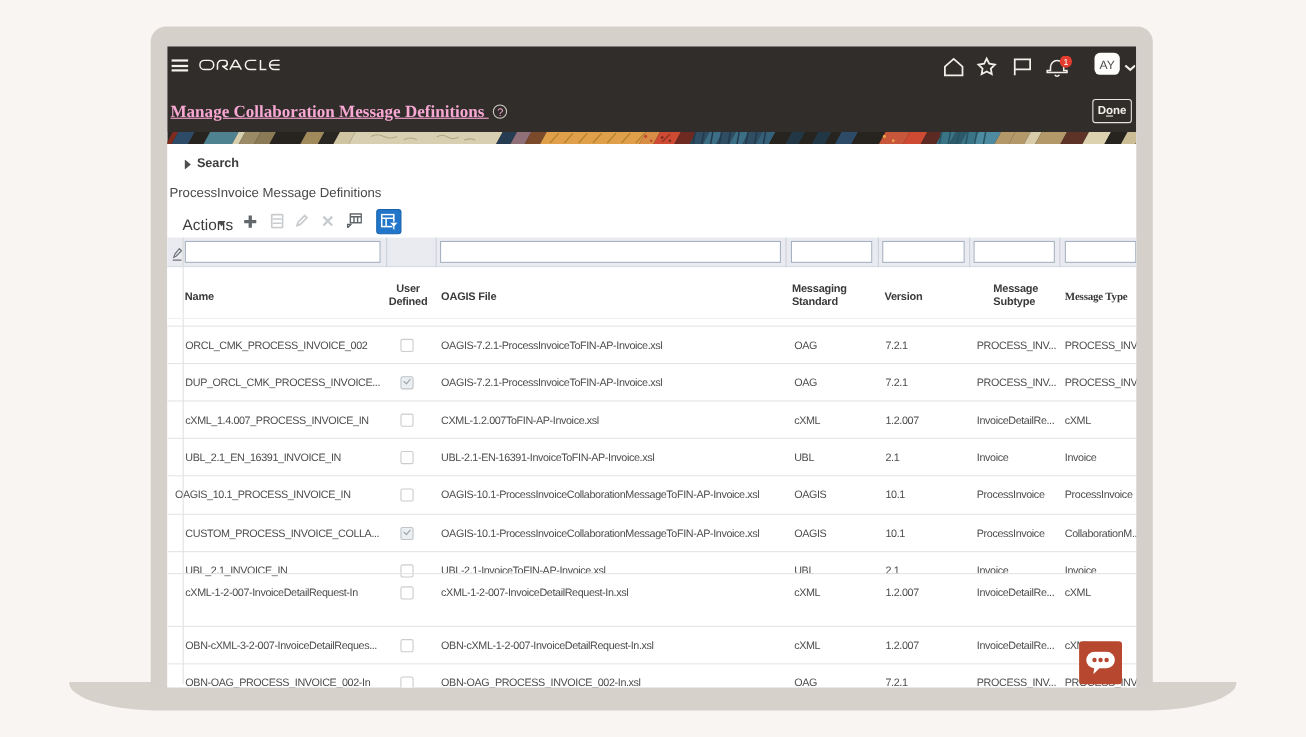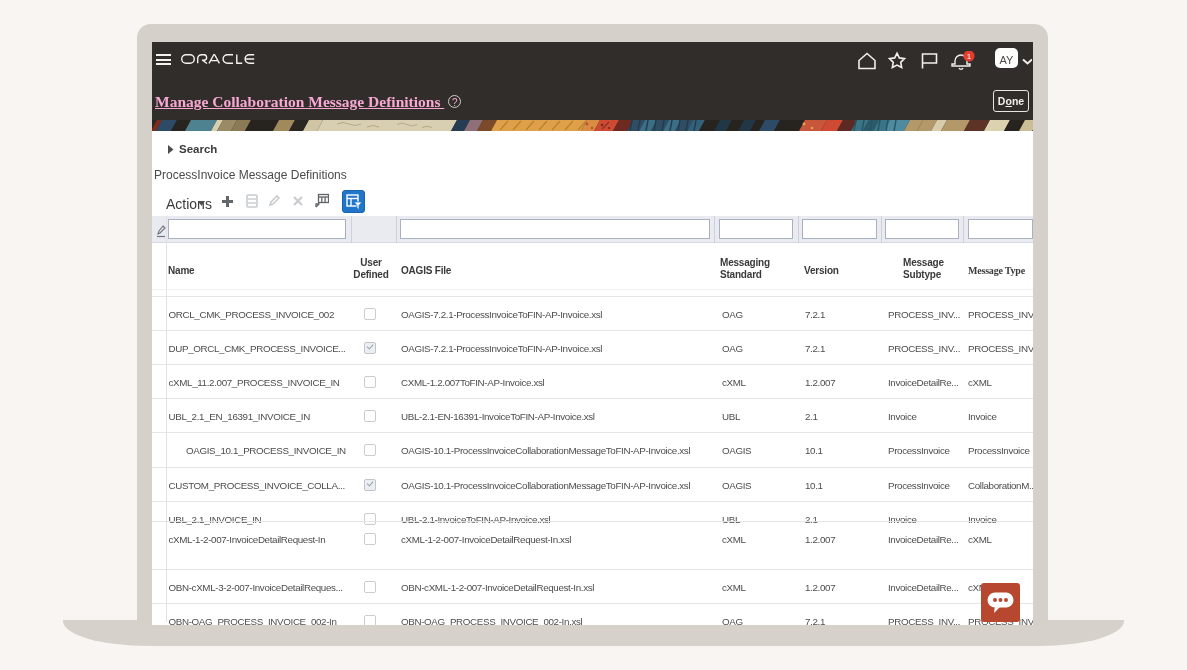--- a/index.html
+++ b/index.html
@@ -265,39 +265,39 @@
         <div class="trow" style="top:34.2px">
     <span style="left:16.5px">DUP_ORCL_CMK_PROCESS_INVOICE...</span>
     <span class="cb on" style="top:11px"></span>
     <span style="left:249px">OAGIS-7.2.1-ProcessInvoiceToFIN-AP-Invoice.xsl</span>
     <span style="left:570px">OAG</span>
     <span style="left:653px">7.2.1</span>
     <span style="left:736px">PROCESS_INV...</span>
     <span style="left:816px">PROCESS_INV...</span>
   </div>
         <div class="trow" style="top:68.4px">
-    <span style="left:16.5px">cXML_11.2.007_PROCESS_INVOICE_IN</span>
+    <span style="left:16.5px">cXML_1.4.007_PROCESS_INVOICE_IN</span>
     <span class="cb " style="top:11px"></span>
     <span style="left:249px">CXML-1.2.007ToFIN-AP-Invoice.xsl</span>
     <span style="left:570px">cXML</span>
     <span style="left:653px">1.2.007</span>
     <span style="left:736px">InvoiceDetailRe...</span>
     <span style="left:816px">cXML</span>
   </div>
         <div class="trow" style="top:102.60000000000001px">
     <span style="left:16.5px">UBL_2.1_EN_16391_INVOICE_IN</span>
     <span class="cb " style="top:11px"></span>
     <span style="left:249px">UBL-2.1-EN-16391-InvoiceToFIN-AP-Invoice.xsl</span>
     <span style="left:570px">UBL</span>
     <span style="left:653px">2.1</span>
     <span style="left:736px">Invoice</span>
     <span style="left:816px">Invoice</span>
   </div>
         <div class="trow" style="top:136.8px">
-    <span style="left:34px">OAGIS_10.1_PROCESS_INVOICE_IN</span>
+    <span style="left:7px">OAGIS_10.1_PROCESS_INVOICE_IN</span>
     <span class="cb " style="top:11px"></span>
     <span style="left:249px">OAGIS-10.1-ProcessInvoiceCollaborationMessageToFIN-AP-Invoice.xsl</span>
     <span style="left:570px">OAGIS</span>
     <span style="left:653px">10.1</span>
     <span style="left:736px">ProcessInvoice</span>
     <span style="left:816px">ProcessInvoice</span>
   </div>
         <div class="trow" style="top:171px">
     <span style="left:16.5px">CUSTOM_PROCESS_INVOICE_COLLA...</span>
     <span class="cb on" style="top:11px"></span>

